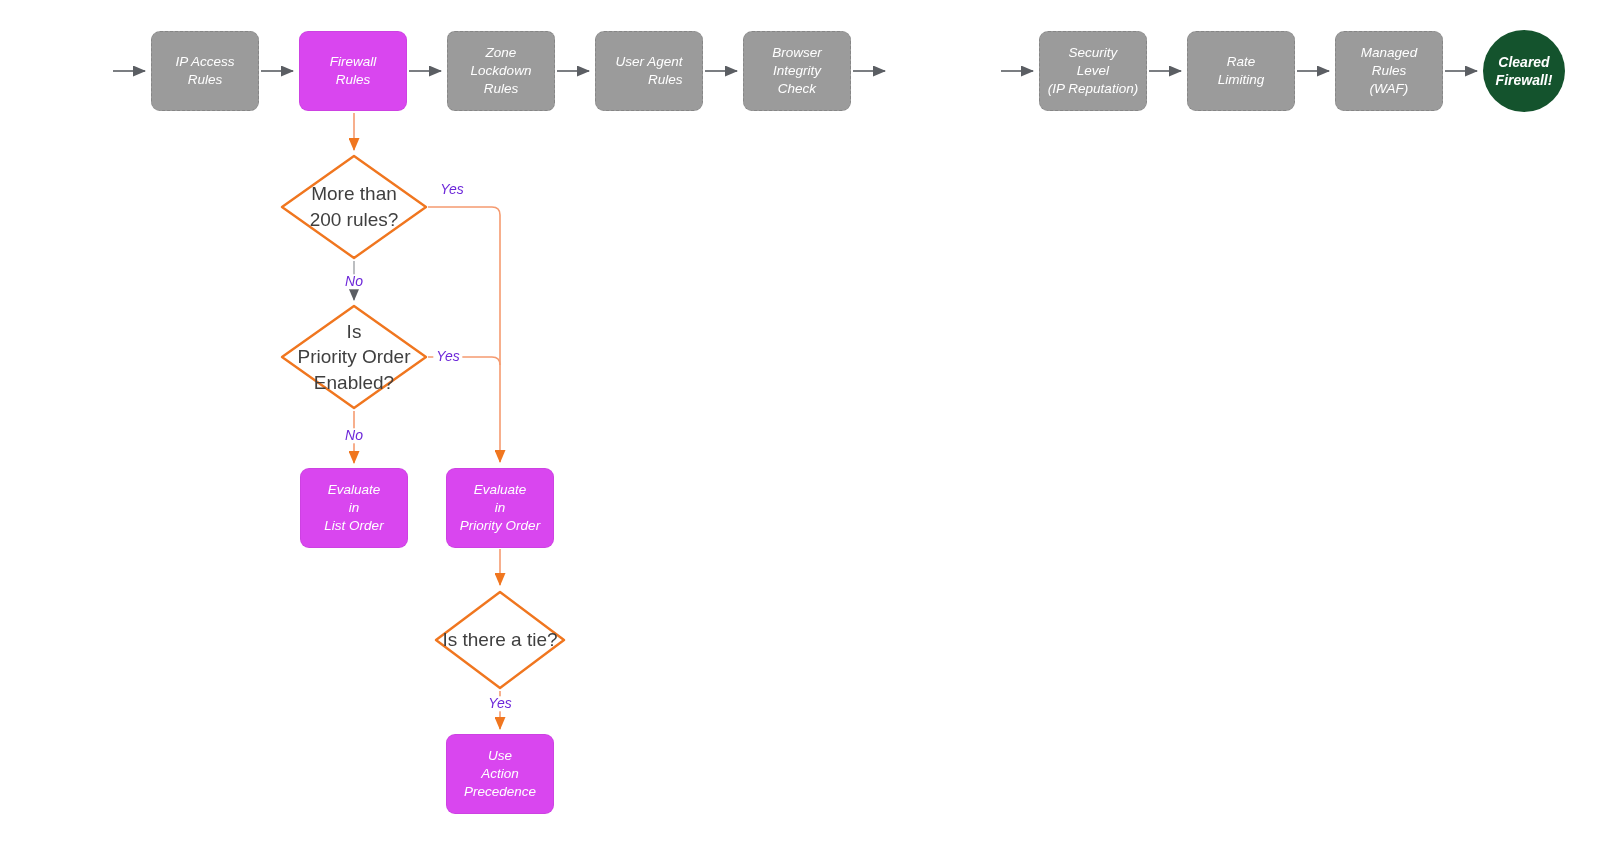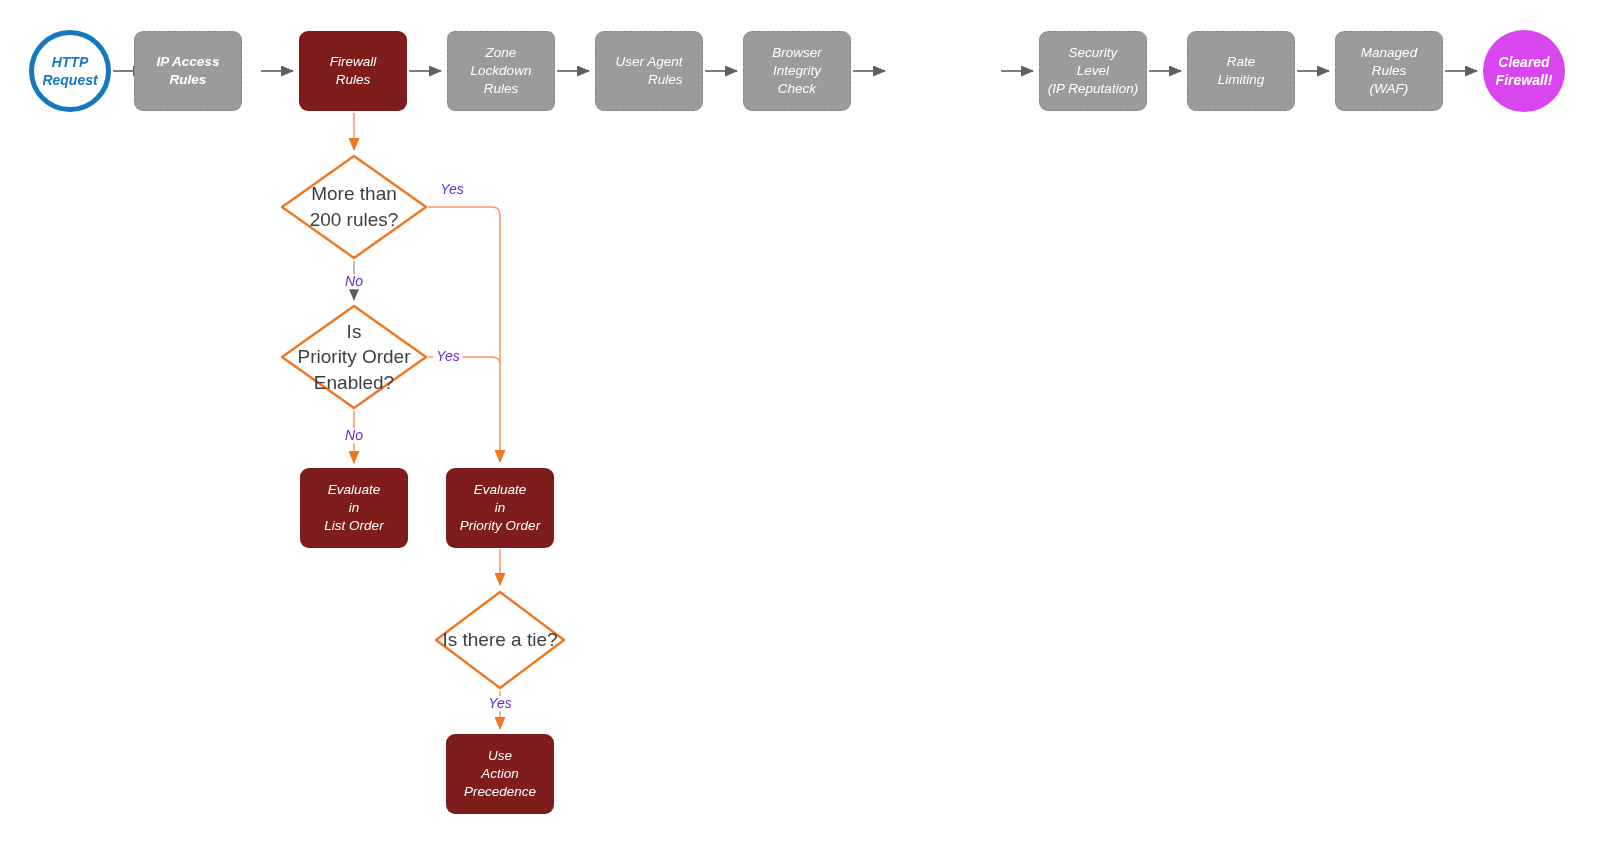--- a/index.html
+++ b/index.html
@@ -11,28 +11,28 @@
 
   .node {
     position:absolute; display:flex; align-items:center; justify-content:center;
     text-align:center; white-space:pre-line; box-sizing:border-box;
   }
   .pill {
     width:108px; height:80px; border-radius:9px;
     color:#ffffff; font-style:italic; font-size:13.5px; line-height:1.33;
   }
   .gray   { background:#9B9B9B; border:1px dashed rgba(110,110,110,0.45); }
-  .orange { background:#7f1d1d; border:1px solid rgba(0,0,0,0.05); }
+  .orange { background:#d946ef; border:1px solid rgba(0,0,0,0.05); }
 
   .circle {
     width:82px; height:82px; border-radius:50%;
     font-weight:bold; font-style:italic; font-size:14px; line-height:1.3;
   }
   .start { background:#ffffff; border:5px solid #1678BE; color:#1678BE; }
-  .end   { background:#d946ef; color:#ffffff; }
+  .end   { background:#14532d; color:#ffffff; }
 
   .diamond { position:absolute; }
   .diamond svg { position:absolute; left:0; top:0; }
   .dtext {
     position:absolute; left:0; top:0; right:0; bottom:0;
     display:flex; align-items:center; justify-content:center; text-align:center;
     color:#3F3F3F; font-size:19px; line-height:1.35; white-space:pre-line;
   }
   .edge-label {
     position:absolute; transform:translate(-50%,-50%);
@@ -73,24 +73,22 @@
       <path d="M 428 207 H 492 Q 500 207 500 215 V 462" marker-end="url(#mOrange)"></path>
       <path d="M 428 357 H 492 Q 500 357 500 365"></path>
       <line x1="354" y1="411" x2="354" y2="463" marker-end="url(#mOrange)"></line>
       <line x1="500" y1="549" x2="500" y2="585" marker-end="url(#mOrange)"></line>
       <line x1="500" y1="691" x2="500" y2="729" marker-end="url(#mOrange)"></line>
     </g>
 
     <line x1="354" y1="261" x2="354" y2="300" stroke="#ABAEB2" stroke-width="1.6" fill="none" marker-end="url(#mGray)"></line>
   </svg>
 
-  <div class="node circle start" style="left:29px; top:30px;">HTTP
-Request</div>
 
-  <div class="node pill gray" style="left:134px; top:31px;font-weight:bold;">IP Access
+  <div class="node pill gray" style="left:151px; top:31px;">IP Access
 Rules</div>
 
   <div class="node pill orange" style="left:299px; top:31px;">Firewall
 Rules</div>
 
   <div class="node pill gray" style="left:447px; top:31px;border-radius:8px;">Zone
 Lockdown
 Rules</div>
 
   <div class="node pill gray" style="left:595px; top:31px;text-align:right;">User Agent

